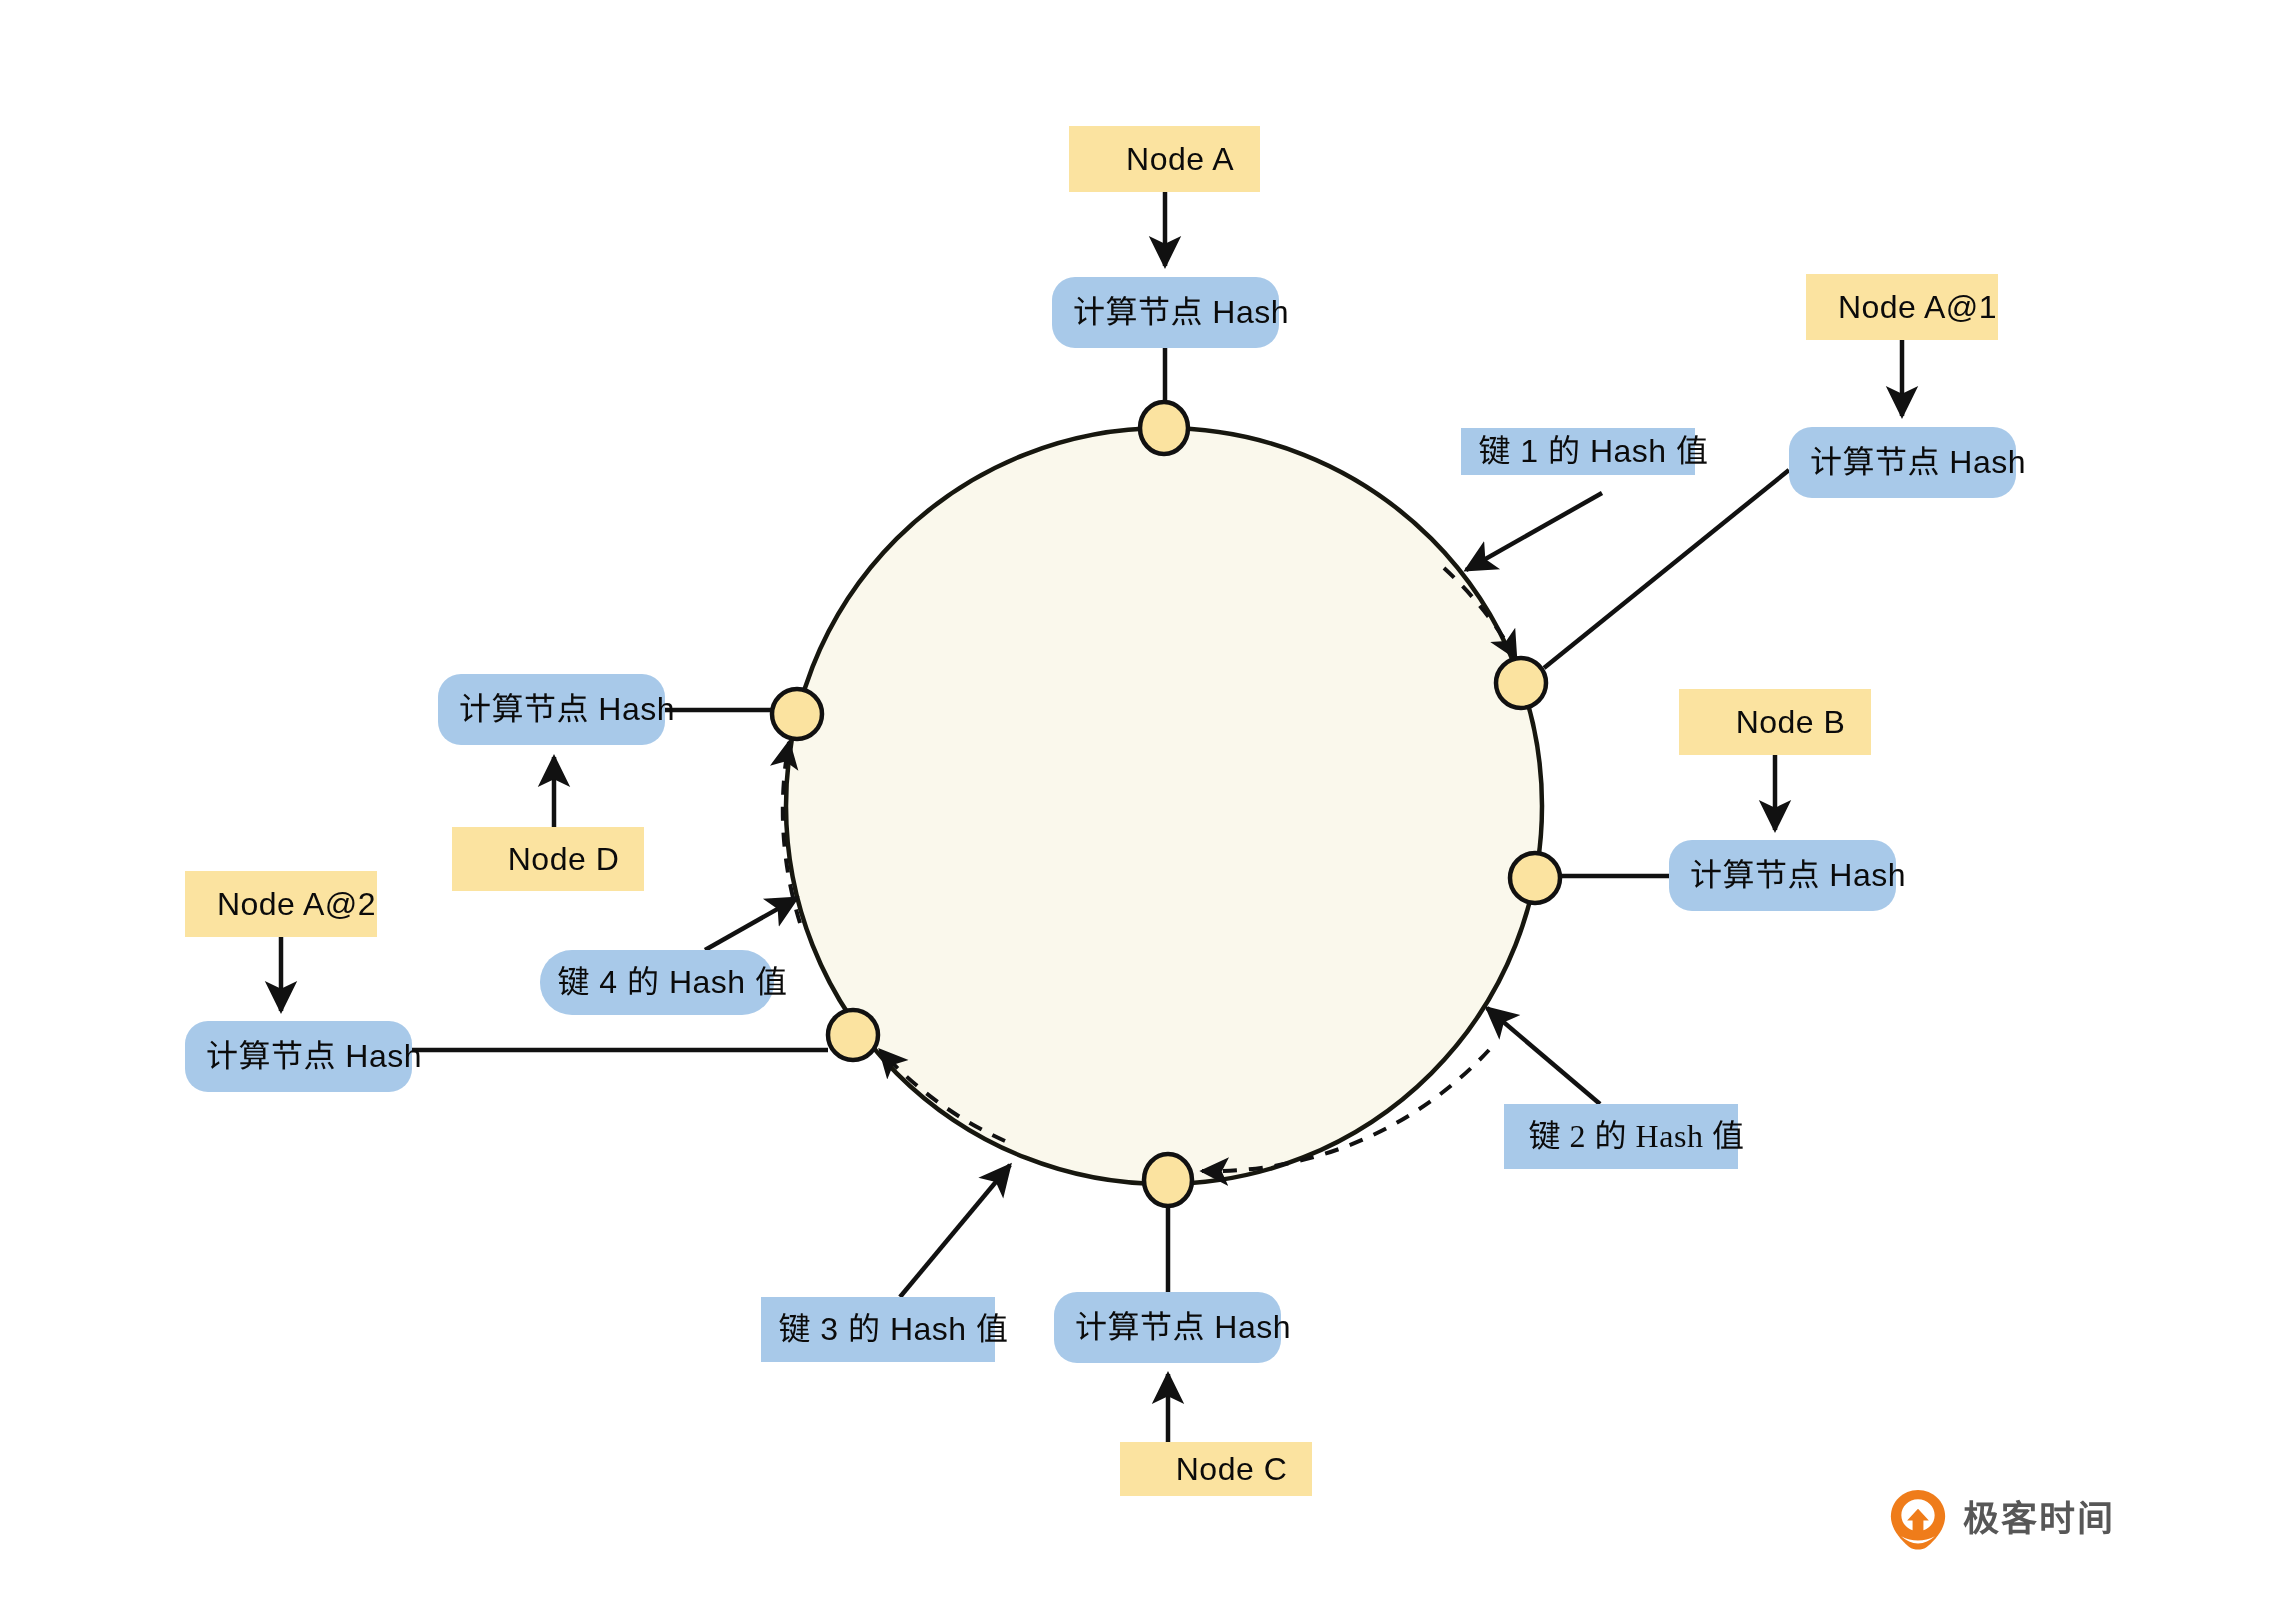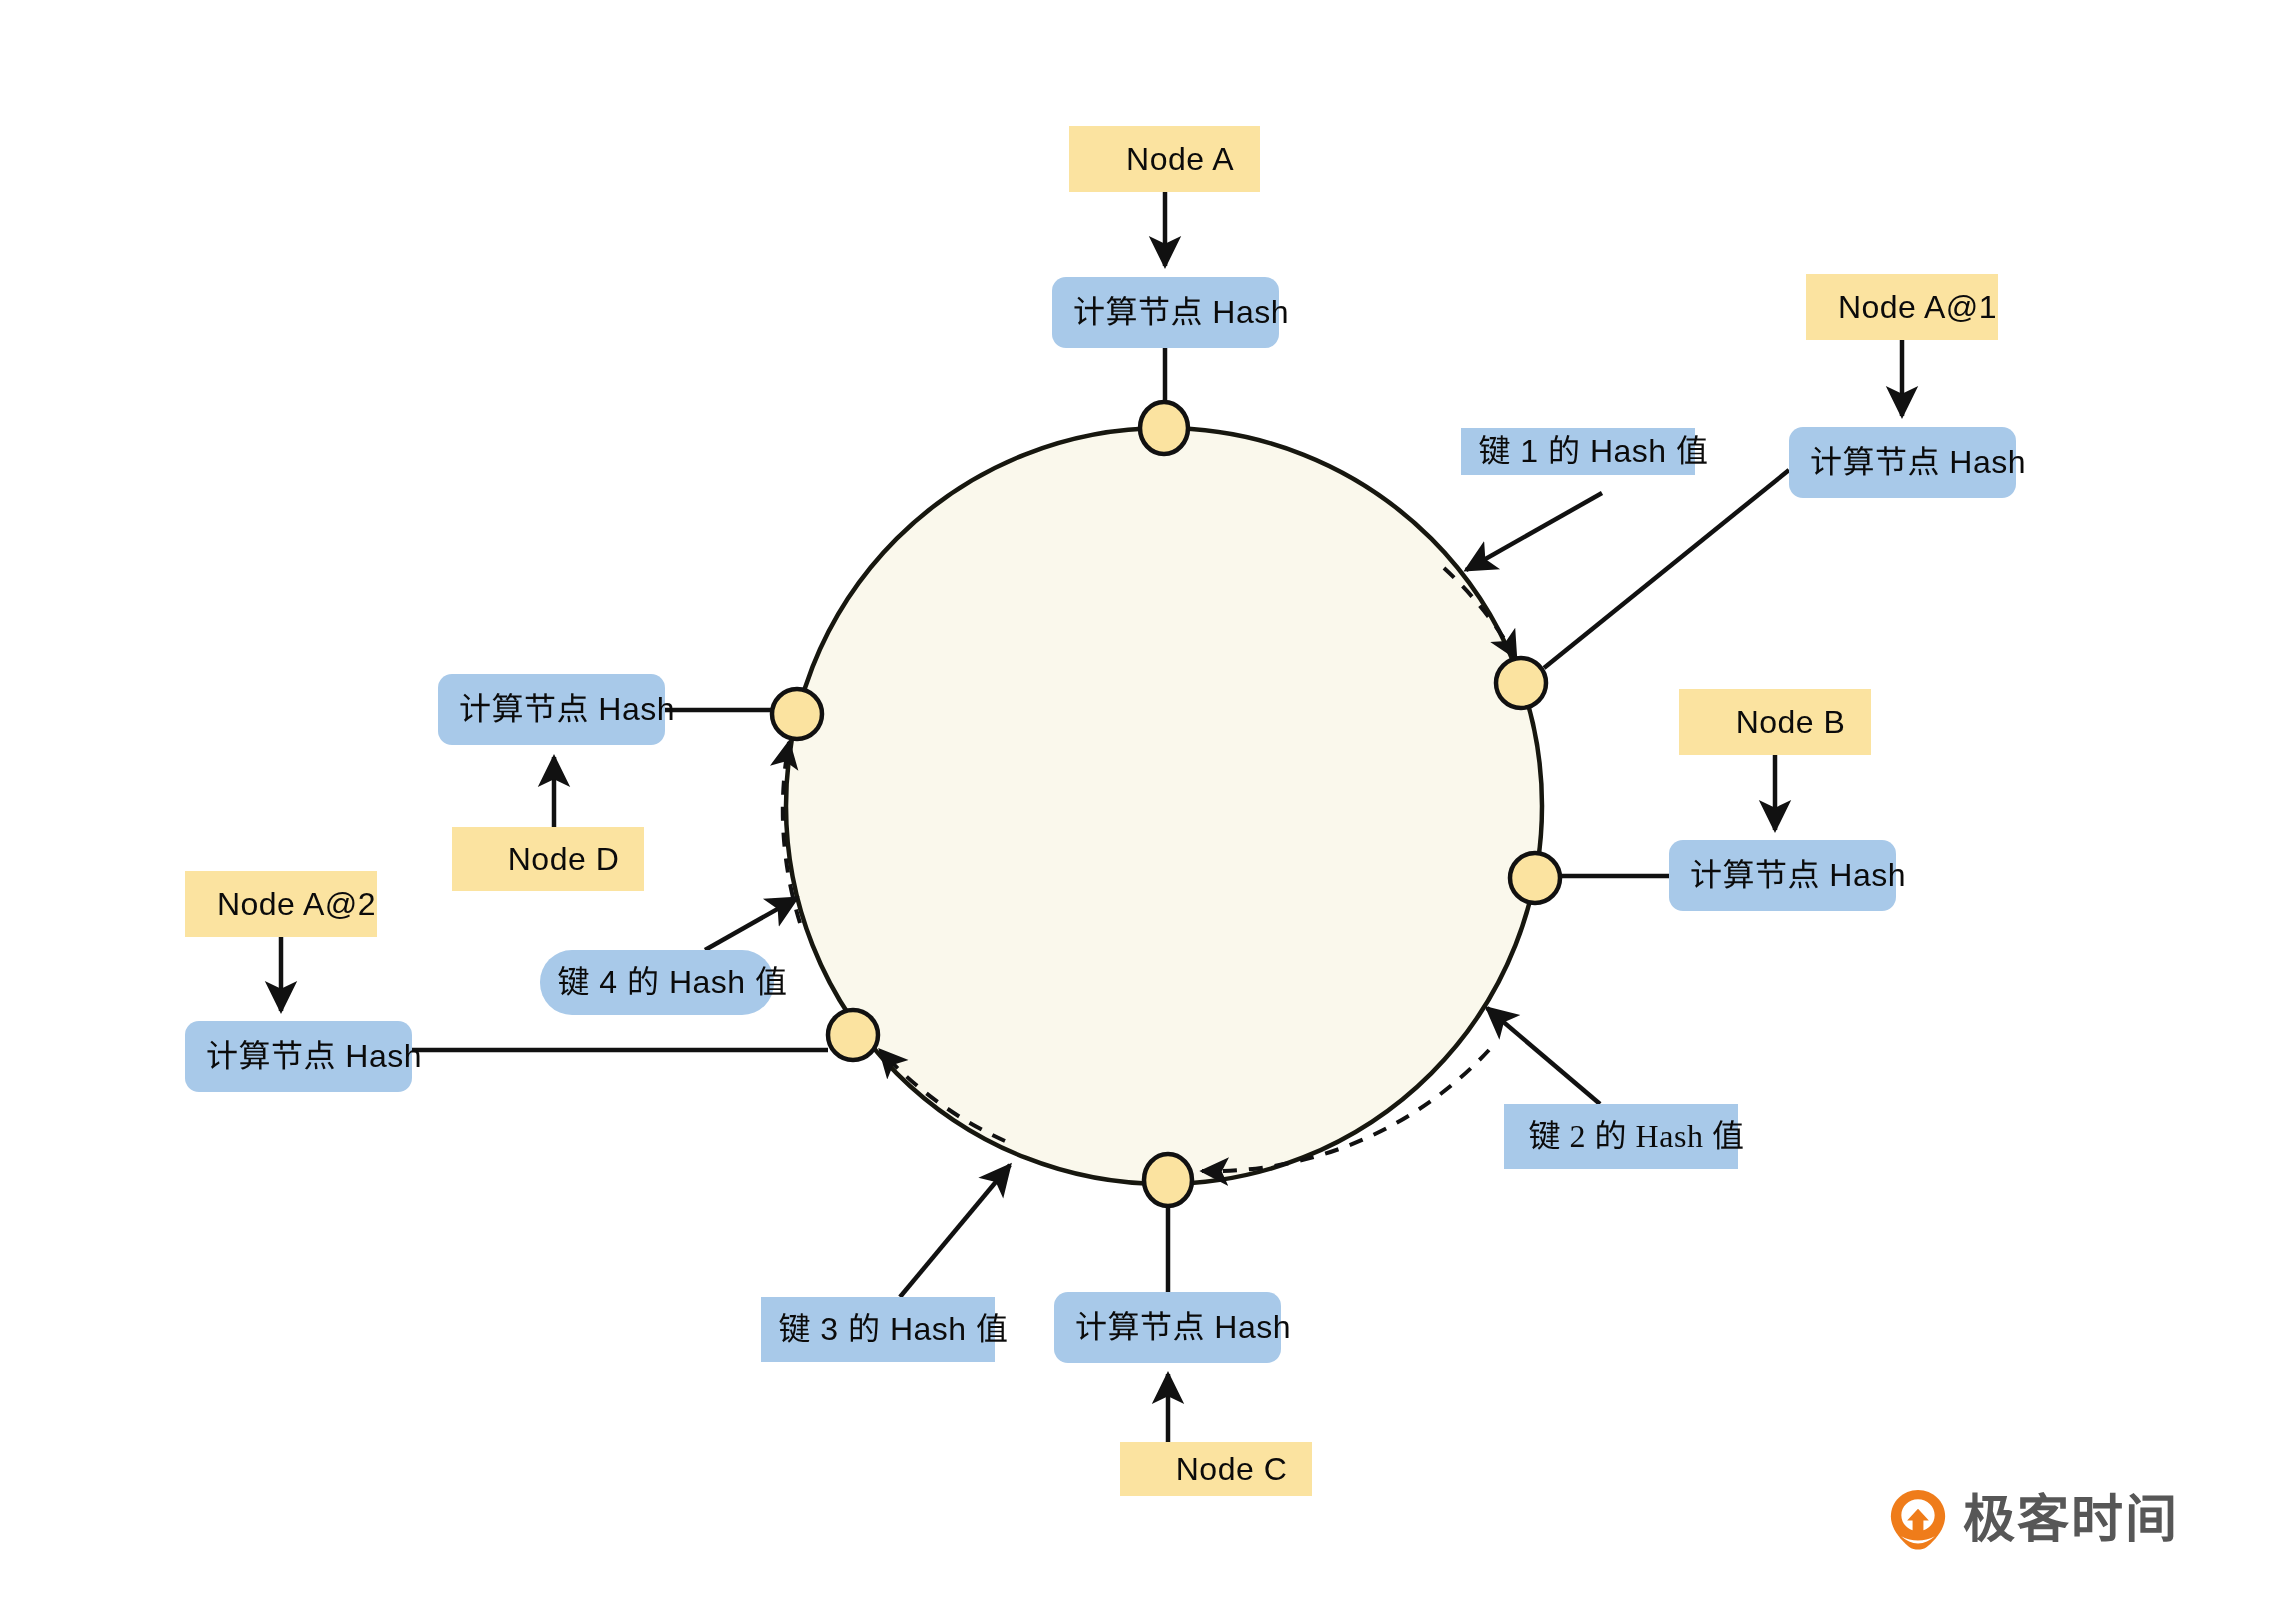--- a/index.html
+++ b/index.html
@@ -39,39 +39,39 @@
     white-space: nowrap;
     letter-spacing: 0.5px;
     padding-left: 31px;
   }
   .box-node {
     background: #fbe3a0;
     border-radius: 0px;
   }
   .box-hash {
     background: #a8c9e9;
-    border-radius: 14px;
+    border-radius: 23px;
   }
   .box-key {
     background: #a8c9e9;
     border-radius: 0px;
   }
   .logo {
     position: absolute;
     display: flex;
     align-items: center;
     gap: 14px;
   }
   .logo-mark {
     width: 62px;
     height: 62px;
     flex: 0 0 auto;
   }
   .logo-text {
-    font-size: 52px;
+    font-size: 36px;
     font-weight: bold;
     color: #575757;
     letter-spacing: 2px;
     line-height: 1;
   }
 </style>
 </head>
 <body>
 
 <div id="stage">

